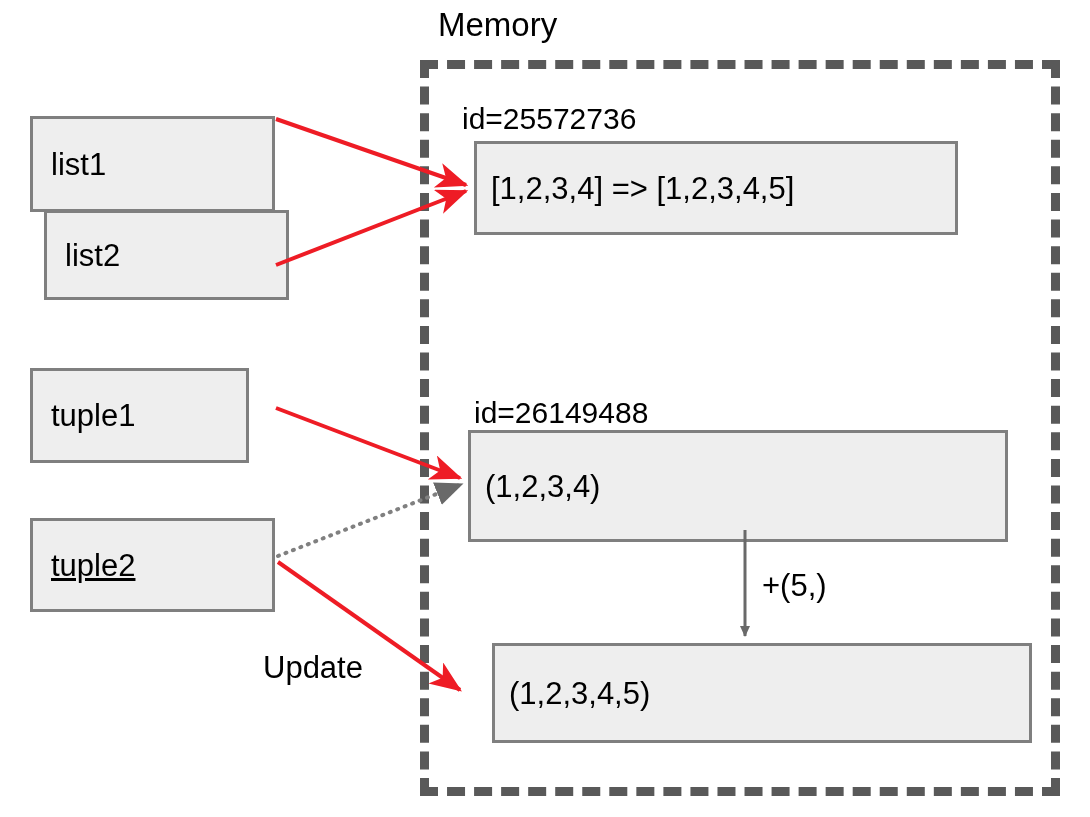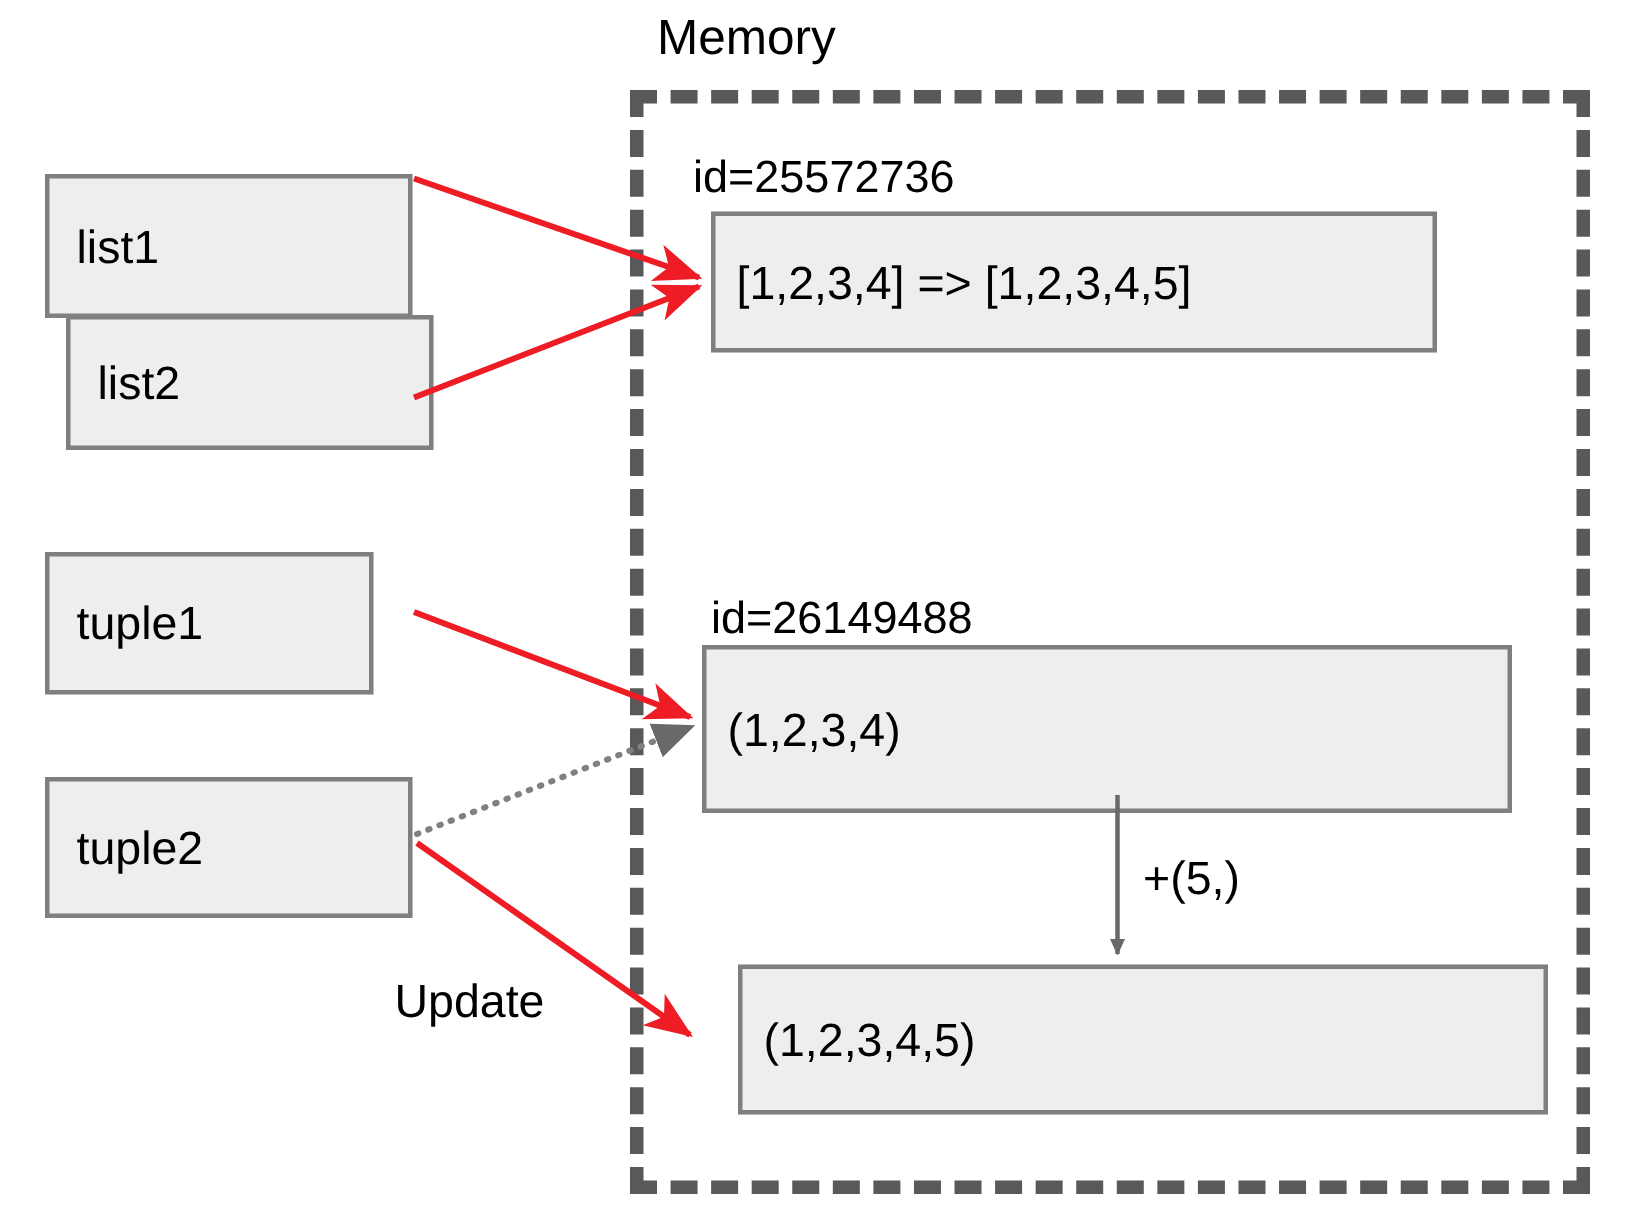--- a/index.html
+++ b/index.html
@@ -87,21 +87,21 @@
   </div>
 
   <div class="var-box" style="left:44px; top:210px; width:245px; height:90px;">
     <span>list2</span>
   </div>
 
   <div class="var-box" style="left:30px; top:368px; width:219px; height:95px;">
     <span>tuple1</span>
   </div>
 
-  <div class="var-box" style="left:30px; top:518px; width:245px; height:94px;">
+  <div class="var-box" style="left:30px; top:518px; width:245px; height:94px;text-decoration:underline;">
     <span>tuple2</span>
   </div>
 
   <div class="id-label" style="left:462px; top:104px;">id=25572736</div>
   <div class="mem-box" style="left:474px; top:141px; width:484px; height:94px;">
     <span>[1,2,3,4] =&gt; [1,2,3,4,5]</span>
   </div>
 
   <div class="id-label" style="left:474px; top:398px;">id=26149488</div>
   <div class="mem-box" style="left:468px; top:430px; width:540px; height:112px;text-align:right;">

